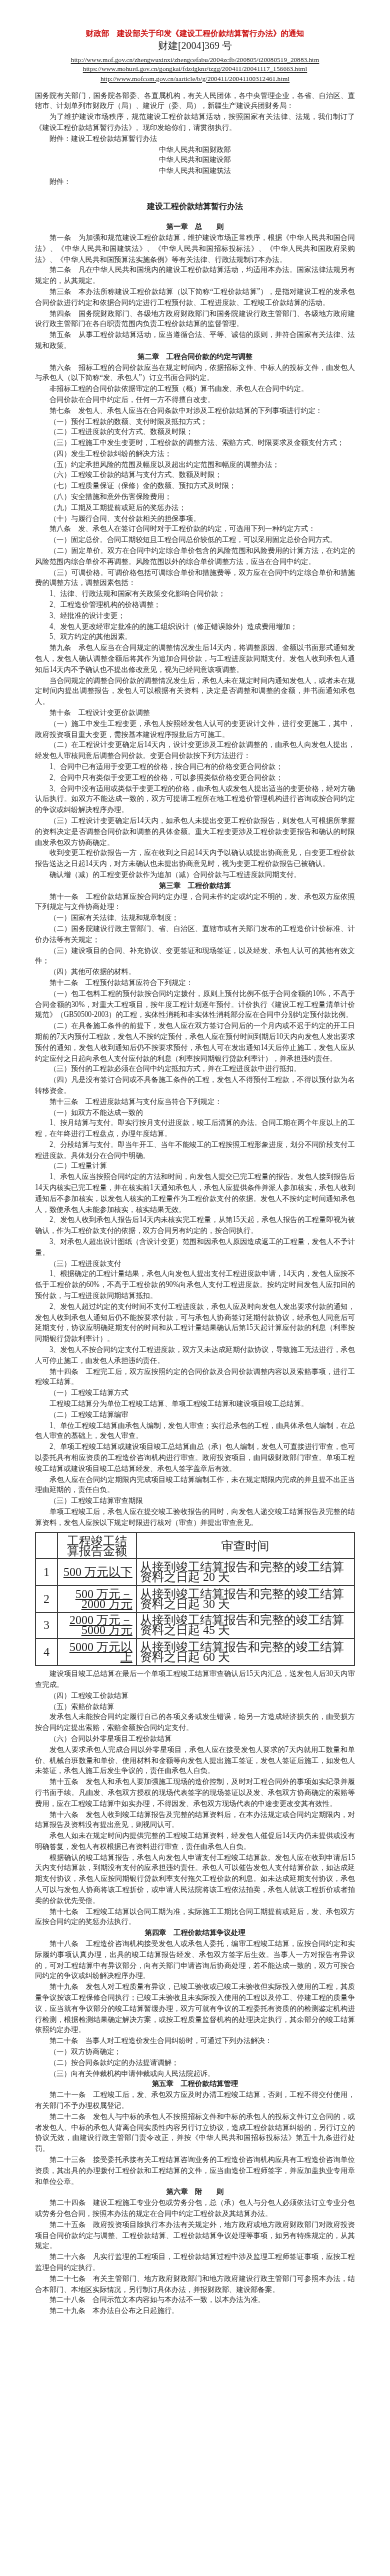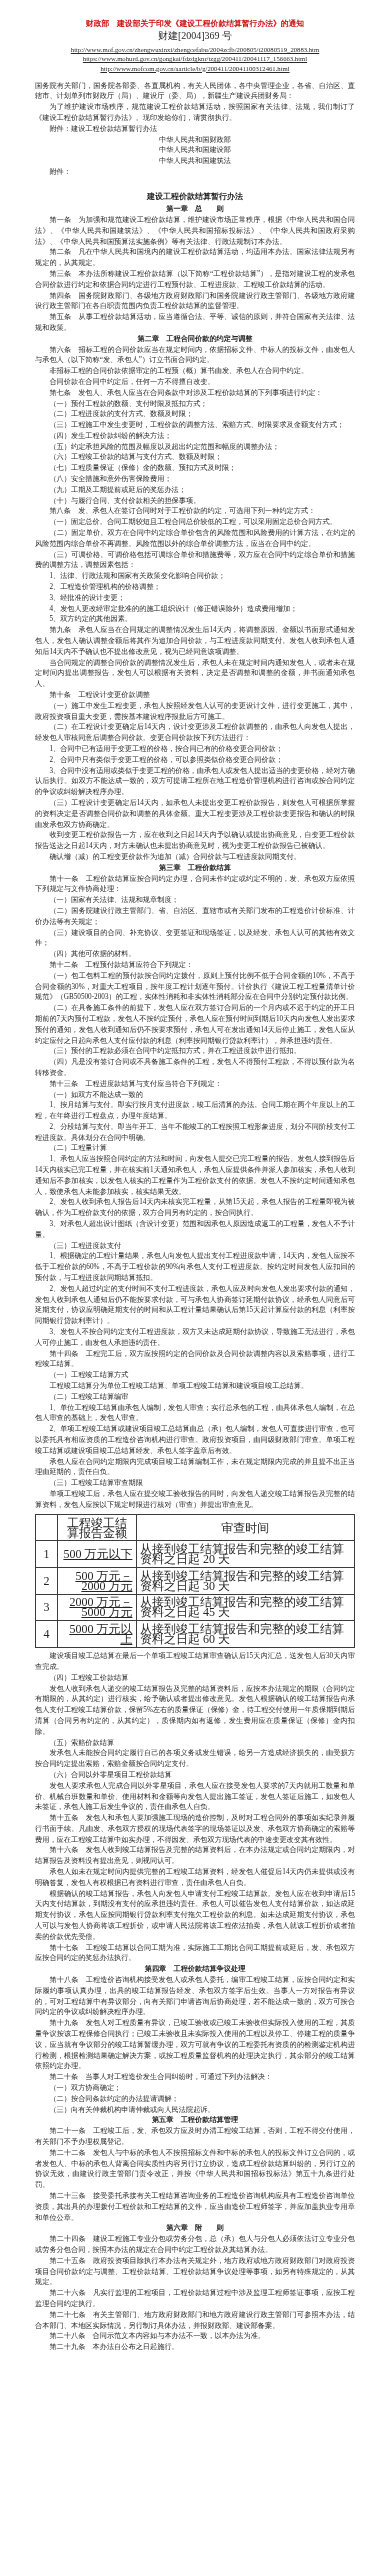--- a/index.html
+++ b/index.html
@@ -6,21 +6,21 @@
   body {
     width: 390px;
     min-height: 2576px;
     background: #ffffff;
     font-family: "Liberation Serif", "DejaVu Serif", serif;
     color: #262626;
   }
   .page {
     width: 320px;
     margin: 0 auto;
-    padding-top: 18px;
+    padding-top: 28px;
     padding-bottom: 33px;
     font-size: 7.2px;
     line-height: 10.8px;
   }
   .notice-title {
     text-align: center;
     font-weight: bold;
     font-size: 7.8px;
     line-height: 11px;
     margin-bottom: 2.2px;
@@ -43,21 +43,21 @@
   .blk.p { text-indent: 2em; }
   .blk.flush { text-indent: 0; }
   .blk.center { text-align: center; text-indent: 0; }
   .blk.chapter { text-align: center; text-indent: 0; font-weight: bold; }
   .blk.doctitle {
     text-align: center;
     text-indent: 0;
     font-weight: bold;
     font-size: 8px;
     margin-top: 14.5px;
-    margin-bottom: 1px;
+    margin-bottom: 9px;
   }
   table.review-table {
     border-collapse: collapse;
     width: 100%;
     margin: 3.3px 0 3.3px 0;
     font-size: 12px;
   }
   table.review-table th, table.review-table td {
     border: 0.6px solid #3c3c3c;
     padding: 2.8px 3.3px;
@@ -188,21 +188,20 @@
           </tr>
           <tr>
             <td class="idx">4</td>
             <td class="amount">5000 万元以上</td>
             <td class="time">从接到竣工结算报告和完整的竣工结算资料之日起 60 天</td>
           </tr>
         </tbody>
       </table>
       <div class="blk p">建设项目竣工总结算在最后一个单项工程竣工结算审查确认后15天内汇总，送发包人后30天内审查完成。</div>
       <div class="blk p">（四）工程竣工价款结算</div>
-      <div class="blk p">发包人收到承包人递交的竣工结算报告及完整的结算资料后，应按本办法规定的期限（合同约定有期限的，从其约定）进行核实，给予确认或者提出修改意见。发包人根据确认的竣工结算报告向承包人支付工程竣工结算价款，保留5%左右的质量保证（保修）金，待工程交付使用一年质保期到期后清算（合同另有约定的，从其约定），质保期内如有返修，发生费用应在质量保证（保修）金内扣除。</div>
       <div class="blk p">（五）索赔价款结算</div>
       <div class="blk p">发承包人未能按合同约定履行自己的各项义务或发生错误，给另一方造成经济损失的，由受损方按合同约定提出索赔，索赔金额按合同约定支付。</div>
       <div class="blk p">（六）合同以外零星项目工程价款结算</div>
       <div class="blk p">发包人要求承包人完成合同以外零星项目，承包人应在接受发包人要求的7天内就用工数量和单价、机械台班数量和单价、使用材料和金额等向发包人提出施工签证，发包人签证后施工，如发包人未签证，承包人施工后发生争议的，责任由承包人自负。</div>
       <div class="blk p">第十五条　发包人和承包人要加强施工现场的造价控制，及时对工程合同外的事项如实纪录并履行书面手续。凡由发、承包双方授权的现场代表签字的现场签证以及发、承包双方协商确定的索赔等费用，应在工程竣工结算中如实办理，不得因发、承包双方现场代表的中途变更改变其有效性。</div>
       <div class="blk p">第十六条　发包人收到竣工结算报告及完整的结算资料后，在本办法规定或合同约定期限内，对结算报告及资料没有提出意见，则视同认可。</div>
       <div class="blk p">承包人如未在规定时间内提供完整的工程竣工结算资料，经发包人催促后14天内仍未提供或没有明确答复，发包人有权根据已有资料进行审查，责任由承包人自负。</div>
       <div class="blk p">根据确认的竣工结算报告，承包人向发包人申请支付工程竣工结算款。发包人应在收到申请后15天内支付结算款，到期没有支付的应承担违约责任。承包人可以催告发包人支付结算价款，如达成延期支付协议，承包人应按同期银行贷款利率支付拖欠工程价款的利息。如未达成延期支付协议，承包人可以与发包人协商将该工程折价，或申请人民法院将该工程依法拍卖，承包人就该工程折价或者拍卖的价款优先受偿。</div>
       <div class="blk p">第十七条　工程竣工结算以合同工期为准，实际施工工期比合同工期提前或延后，发、承包双方应按合同约定的奖惩办法执行。</div>
       <div class="blk chapter">第四章　工程价款结算争议处理</div>

